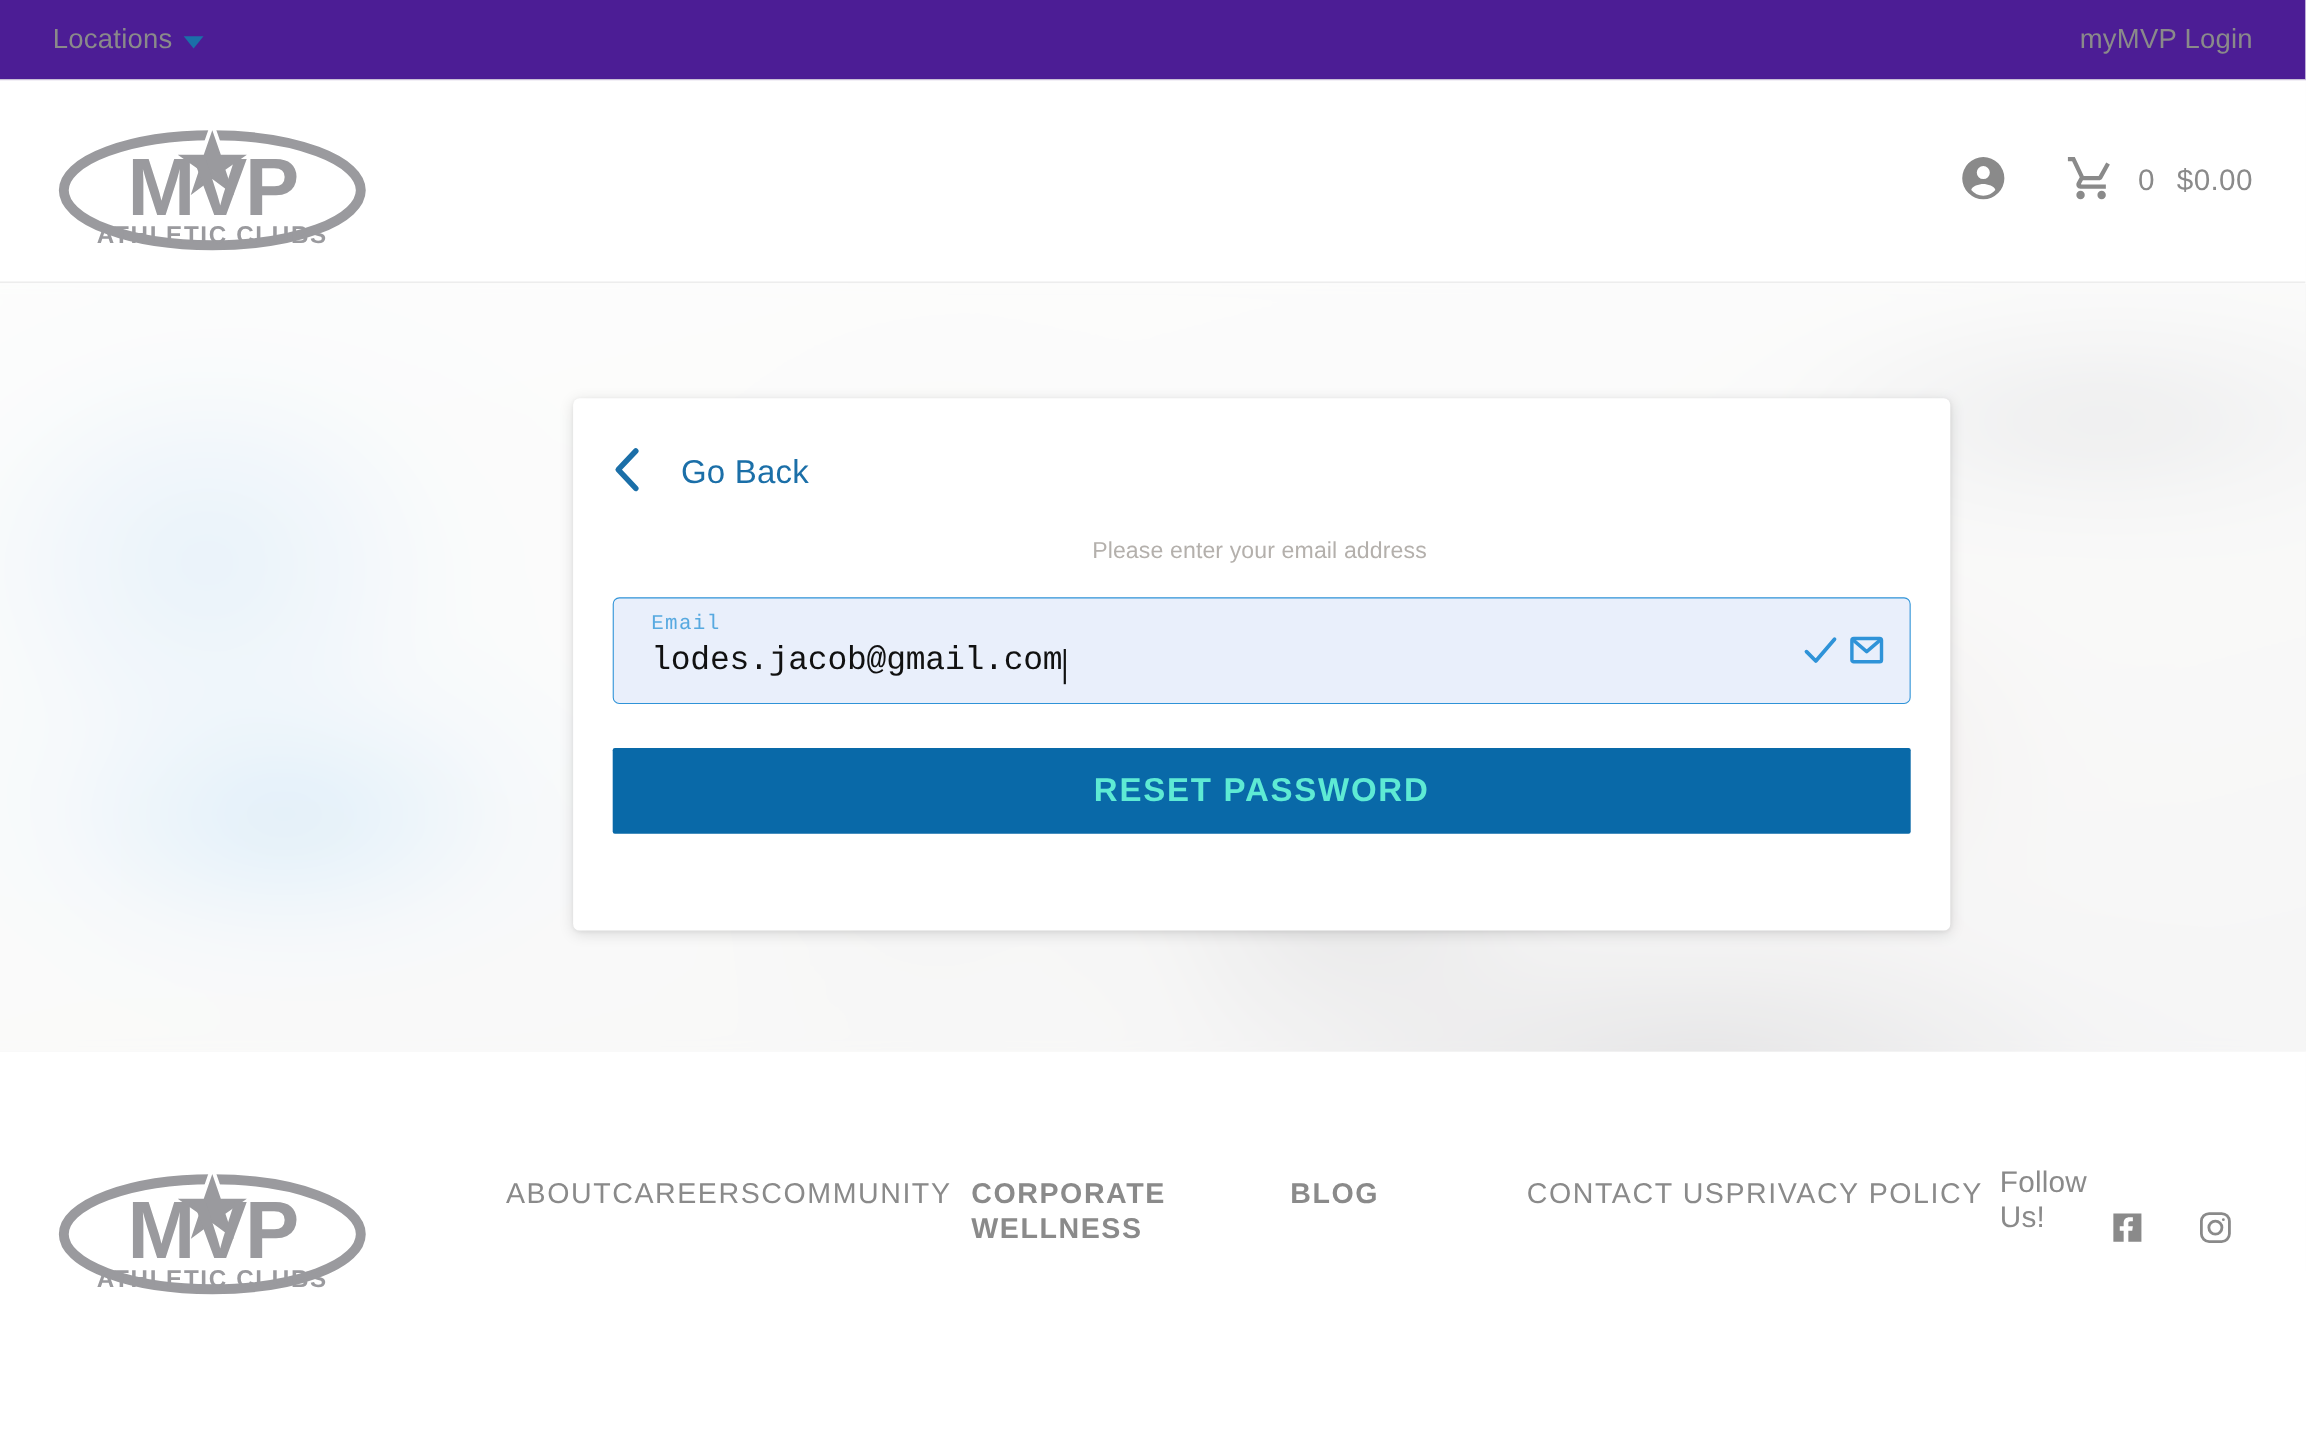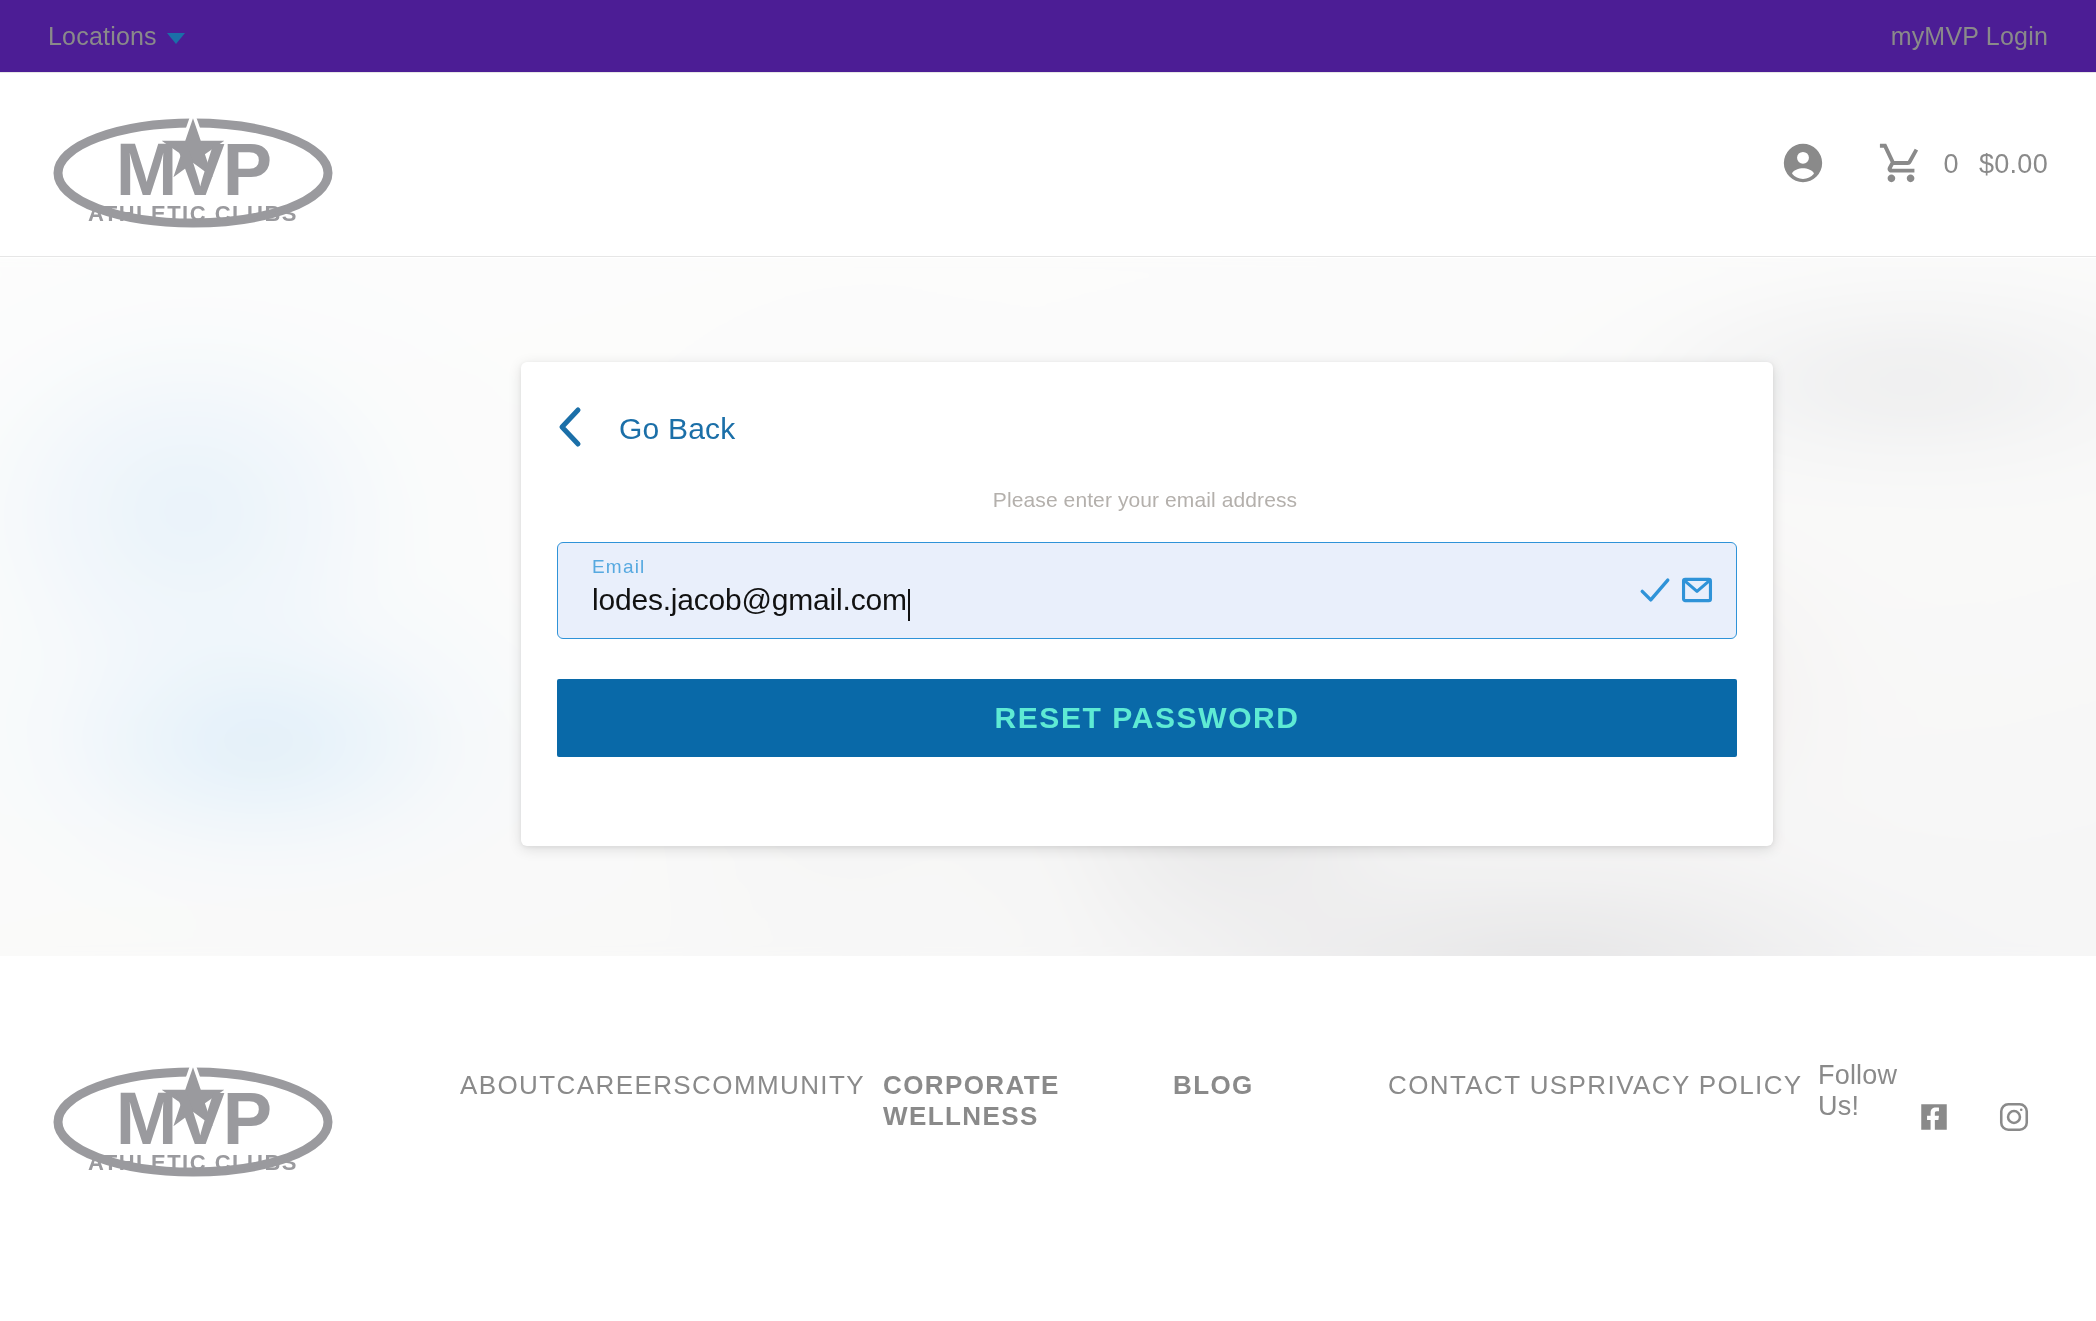--- a/index.html
+++ b/index.html
@@ -158,21 +158,21 @@
     position: relative;
     height: 97px;
     background: #e9effb;
     border: 1.5px solid #2f93d8;
     border-radius: 6px;
     padding: 14px 22px 0 34px;
     display: flex;
     align-items: flex-start;
     cursor: text;
   }
-  .field-inner { flex: 1 1 auto; }
+  .field-inner { flex: 1 1 auto; font-family: Liberation Mono, monospace; }
   .field-label {
     color: #57a9e0;
     font-size: 19px;
     letter-spacing: 1.2px;
     line-height: 1;
     margin-bottom: 7px;
   }
   .field-value-row {
     display: flex;
     align-items: center;

